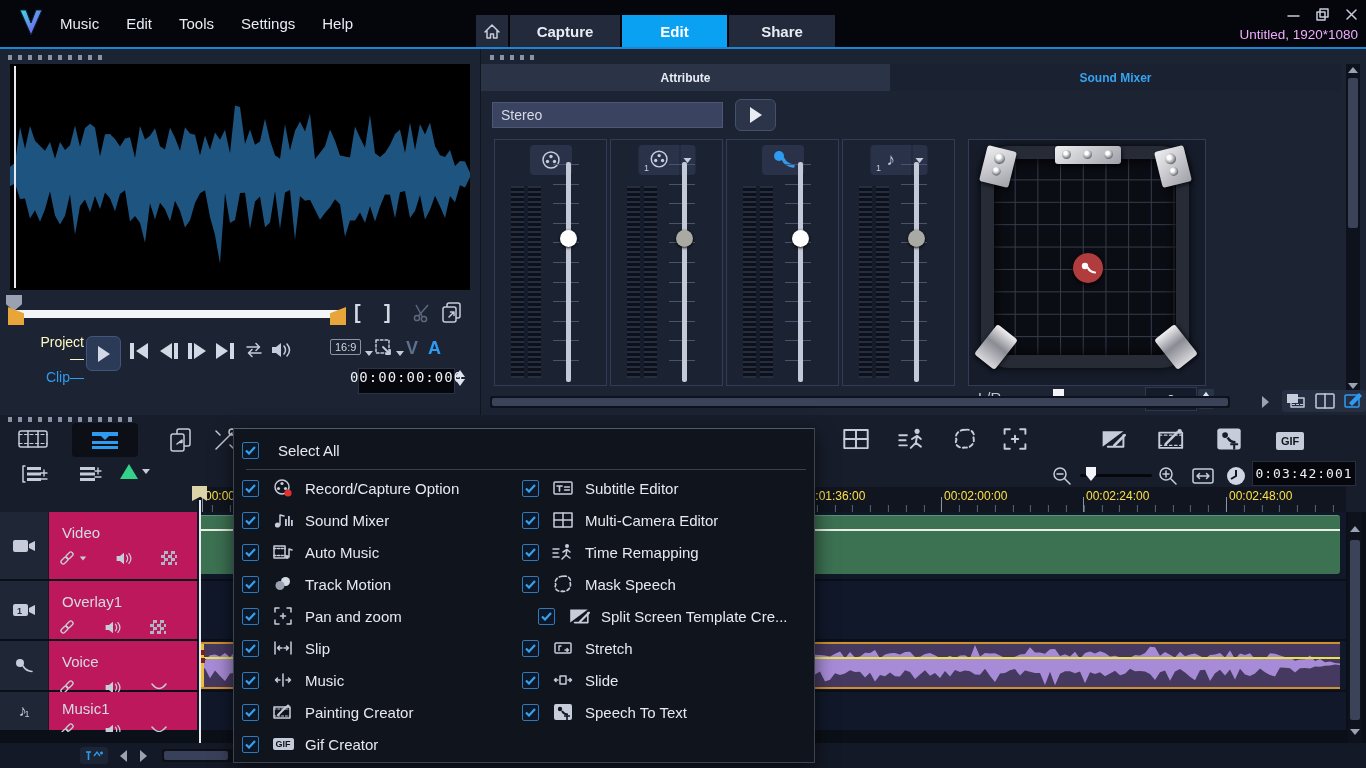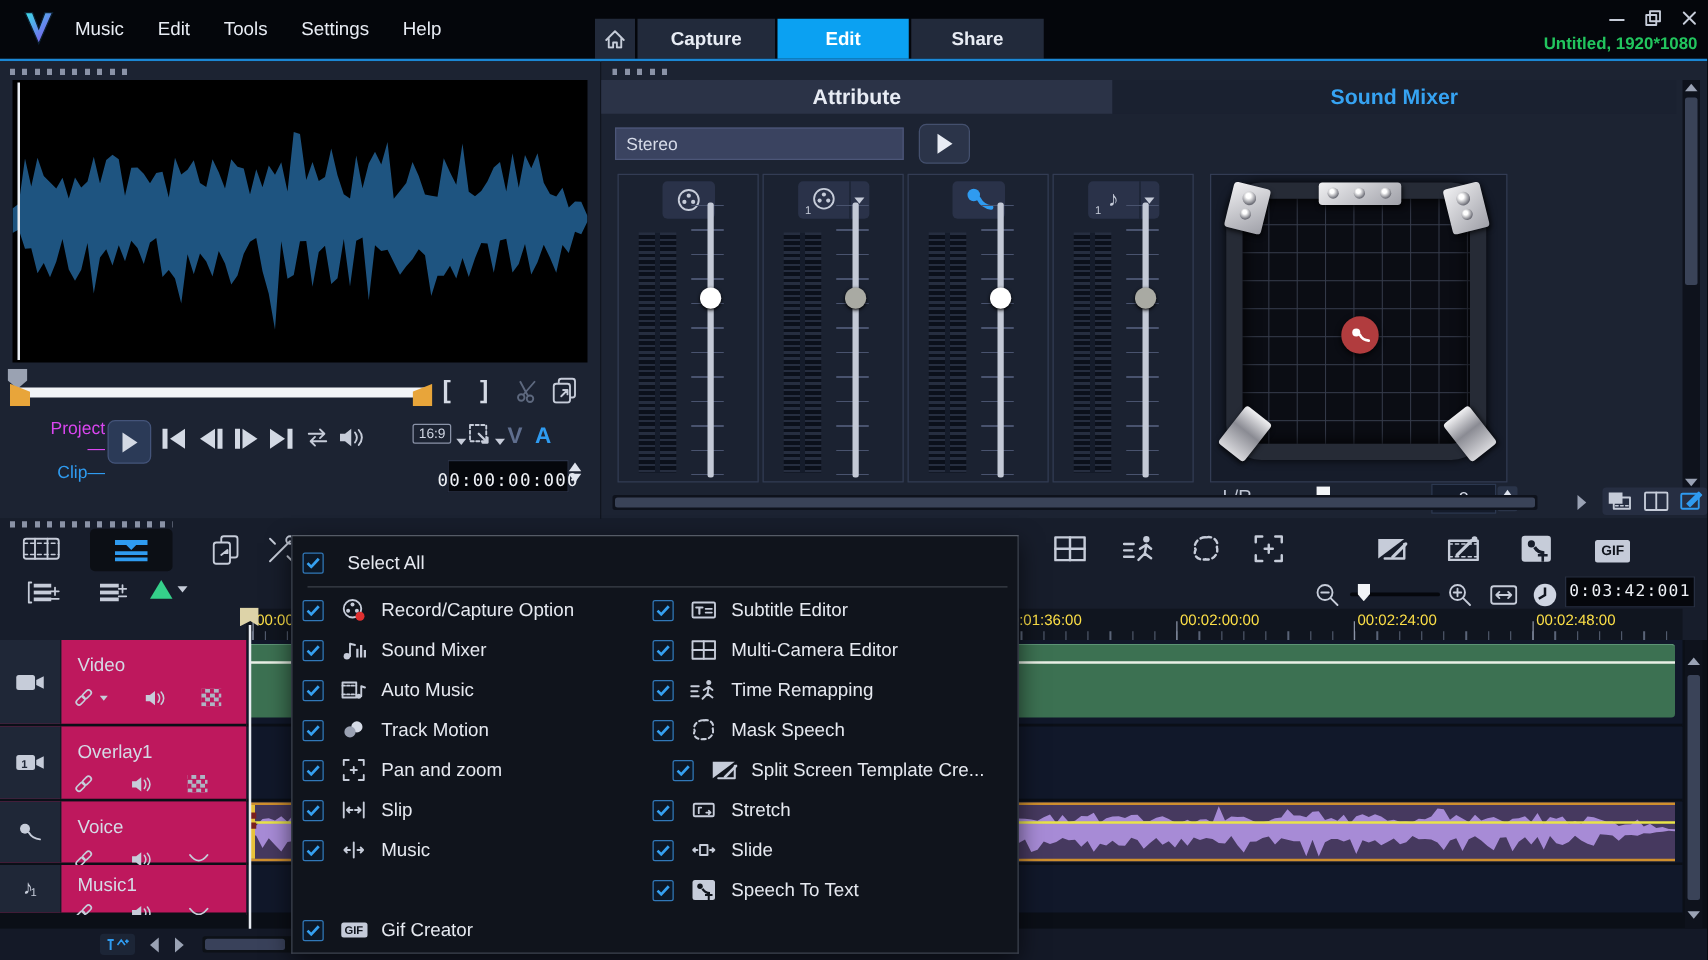--- a/index.html
+++ b/index.html
@@ -13,48 +13,48 @@
   #appmenu{position:absolute;left:60px;top:0;height:47px;display:flex;align-items:center;gap:27px;}
   #appmenu span{font-size:15px;color:#e8ecf4;cursor:default;}
   #modetabs{position:absolute;left:476px;top:15px;height:32px;display:flex;}
   .mtab{height:32px;display:flex;align-items:center;justify-content:center;
         background:#222a3b;color:#e8ecf4;font-weight:bold;font-size:15px;margin-right:2px;}
   .mtab.active{background:#0ba1f2;color:#fff;}
   #home-tab{width:32px;}
   .blueline{position:absolute;left:0;top:47px;width:1366px;height:2px;background:#1b87d4;}
   #wctrls{position:absolute;right:8px;top:8px;display:flex;gap:16px;align-items:center;}
   .wc{width:13px;height:13px;position:relative;}
-  #projinfo{position:absolute;right:8px;top:27px;font-size:13.5px;color:#22c55e;font-weight:bold;}
+  #projinfo{position:absolute;right:8px;top:27px;font-size:13.5px;color:#f0abfc;}
   
   .dots{height:5px;background:repeating-linear-gradient(to right,#8a92a6 0 4px,transparent 4px 10px);}
   .pent{clip-path:polygon(0 0,100% 0,100% 58%,50% 100%,0 58%);}
   .panel{background:#1c2332;}
   
   #player{position:absolute;left:0;top:49px;width:480px;height:366px;background:#1c2332;}
   #preview{position:absolute;left:10px;top:15px;width:460px;height:226px;background:#000;}
   #pv-playhead{position:absolute;left:4px;top:2px;width:2px;height:222px;background:#e8ecf2;}
   .trim-wedge{position:absolute;width:16px;height:18px;background:#e8a53a;}
   #scrub-track{position:absolute;left:12px;top:261px;width:332px;height:8px;background:#f2f4f7;border-radius:3px;}
   .pbtn{position:absolute;color:#d3d9e4;font-size:17px;display:flex;align-items:center;justify-content:center;}
   .tri-r{width:0;height:0;border-top:8px solid transparent;border-bottom:8px solid transparent;border-left:12px solid #d3d9e4;}
   .tri-l{width:0;height:0;border-top:8px solid transparent;border-bottom:8px solid transparent;border-right:12px solid #d3d9e4;}
   .vbar{width:3.5px;height:16px;background:#d3d9e4;}
   .tr-ic{position:absolute;top:293px;display:flex;align-items:center;gap:2px;height:18px;}
   #play-btn{position:absolute;left:86px;top:287px;width:33px;height:33px;background:#2b3a57;
             border:1px solid #44547a;border-radius:6px;display:flex;align-items:center;justify-content:center;}
   #tc-box{position:absolute;left:358px;top:319px;width:95px;height:24px;background:#05070c;border:1px solid #2a3246;
-          display:flex;align-items:flex-end;justify-content:center;}
+          display:flex;align-items:flex-start;justify-content:center;}
   .seven{font-family:"DejaVu Sans Mono",monospace;color:#eef1f6;letter-spacing:1px;font-size:14px;}
   .spin{display:flex;flex-direction:column;gap:2px;align-items:center;justify-content:center;}
   .sp-up{width:0;height:0;border-left:5px solid transparent;border-right:5px solid transparent;border-bottom:7px solid #dfe4ee;}
   .sp-dn{width:0;height:0;border-left:5px solid transparent;border-right:5px solid transparent;border-top:7px solid #dfe4ee;}
   
   #options{position:absolute;left:481px;top:49px;width:885px;height:366px;background:#1c2332;}
   .otab{position:absolute;top:15px;height:27px;display:flex;align-items:center;justify-content:center;
-        font-weight:bold;font-size:17px;}
+        font-weight:bold;font-size:12px;}
   #stereo-sel{position:absolute;left:11px;top:53px;width:221px;height:24px;background:#3a4360;border:1px solid #4c5678;
               display:flex;align-items:center;padding-left:8px;font-size:14px;color:#d6dbe8;}
   #mix-play{position:absolute;left:254px;top:50px;width:39px;height:30px;background:#2b3449;border:1px solid #44506e;
             border-radius:6px;display:flex;align-items:center;justify-content:center;}
   .chan{position:absolute;top:90px;width:113px;height:247px;border:1px solid #333c54;background:#1b2231;box-sizing:border-box;}
   .chan-btn{position:absolute;top:5px;left:50%;transform:translateX(-50%);height:30px;background:#2a3249;border-radius:4px;
             display:flex;align-items:center;}
   .chan-dd{width:15px;height:30px;border-left:1px solid #1b2231;display:flex;align-items:center;justify-content:center;}
   .ddtri{width:0;height:0;border-left:4px solid transparent;border-right:4px solid transparent;border-top:5px solid #c6ccd9;}
   .vu{position:absolute;left:16px;top:46px;width:30px;height:192px;
@@ -222,21 +222,21 @@
       </span>
     <span class="abs" style="left:441px;top:252px">
       <svg width="22" height="22" viewBox="0 0 22 22" class="ic">
         <rect x="6" y="2" width="13" height="15" rx="2"></rect>
           <rect x="2" y="6" width="13" height="15" rx="2" fill="#1c2332"></rect>
         <path d="M8,16 l5,-5 m0,3.5 v-3.5 h-3.5"></path>
         </svg>
       </span>
 
     <div class="abs" style="left:28px;top:285px;text-align:right;width:56px">
-      <div style="font-size:14px;color:#d946ef"><span>Project</span><span>—</span></div>
+      <div style="font-size:14px;color:#fef9c3"><span>Project</span><span>—</span></div>
       <div style="font-size:14px;color:#2f9bf0;margin-top:3px"><span>Clip</span><span>—</span></div>
     </div>
     <div id="play-btn">
       <span class="tri-r"></span>
     </div>
     <span class="tr-ic" style="left:130px">
         <span class="vbar"></span>
         <span class="tri-l"></span>
       </span>
     <span class="tr-ic" style="left:160px">
@@ -847,20 +847,36 @@
         </span>
       <span class="mi">
         <svg width="22" height="20" viewBox="0 0 20 20" class="ic" stroke-width="1.7">
           <path d="M10,4 V16"></path>
             <path d="M7,10 H2.5 M4.5,8 L2.5,10 L4.5,12"></path>
             <path d="M13,10 H17.5 M15.5,8 L17.5,10 L15.5,12"></path>
           </svg>
         </span>
       <span class="ml">Music</span>
     </div>
+    <div class="mrow" style="left:8px;top:270px">
+      <span class="cb">
+          <svg width="11" height="9" viewBox="0 0 11 9">
+            <path d="M1,4.5 L4,7.5 L10,1" stroke="#35a0f0" stroke-width="2.2" fill="none"></path>
+          </svg>
+        </span>
+      <span class="mi">
+        <svg width="22" height="20" viewBox="0 0 20 20" class="ic">
+          <rect x="1" y="5" width="16" height="11"></rect>
+            <path d="M1,7 H17 M1,14 H17" stroke-width="1" stroke-dasharray="2,1.8"></path>
+          <path d="M5,13 L13,5" stroke-width="2"></path>
+            <circle cx="15" cy="4" r="1.6" class="icf"></circle>
+          </svg>
+        </span>
+      <span class="ml">Painting Creator</span>
+    </div>
     <div class="mrow" style="left:8px;top:302px">
       <span class="cb">
           <svg width="11" height="9" viewBox="0 0 11 9">
             <path d="M1,4.5 L4,7.5 L10,1" stroke="#35a0f0" stroke-width="2.2" fill="none"></path>
           </svg>
         </span>
       <span class="mi">
         <span class="gifbadge">GIF</span>
         </span>
       <span class="ml">Gif Creator</span>

